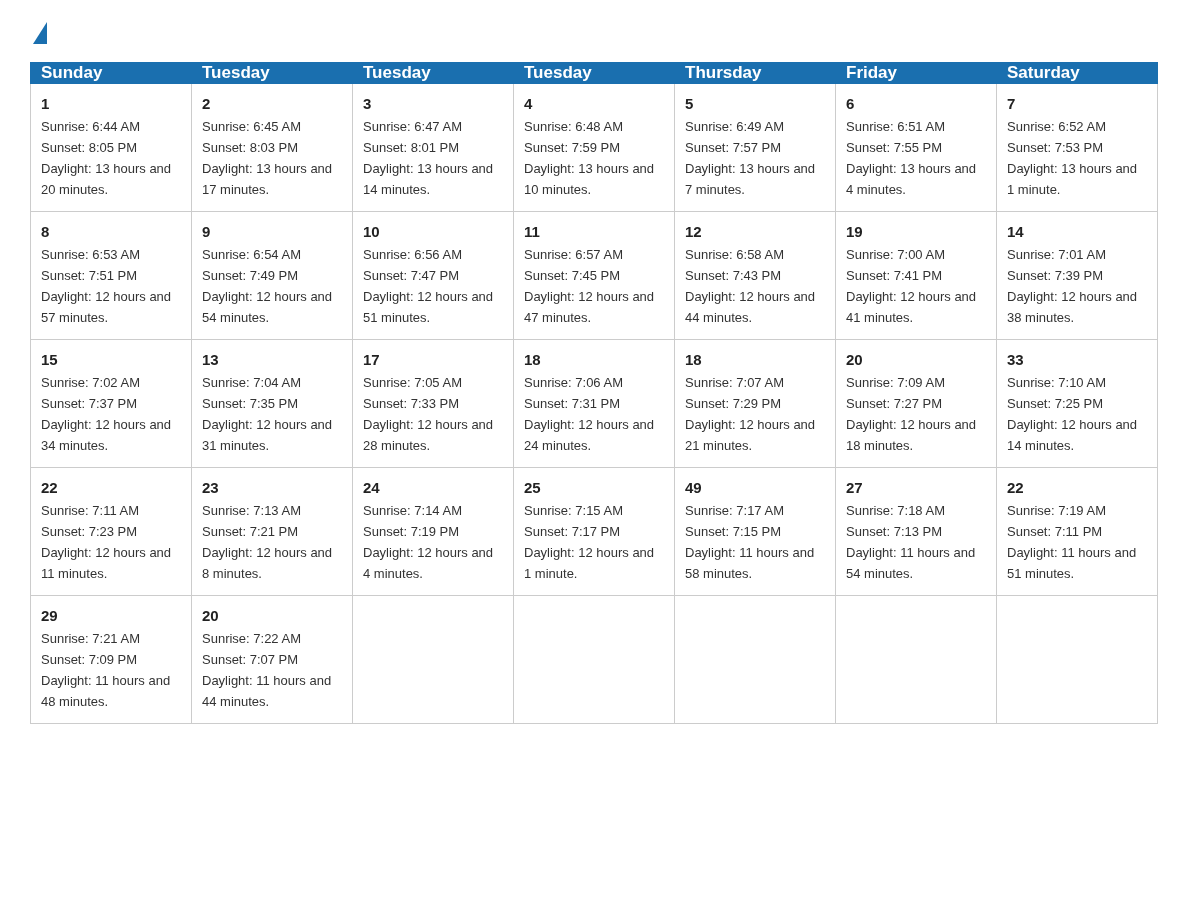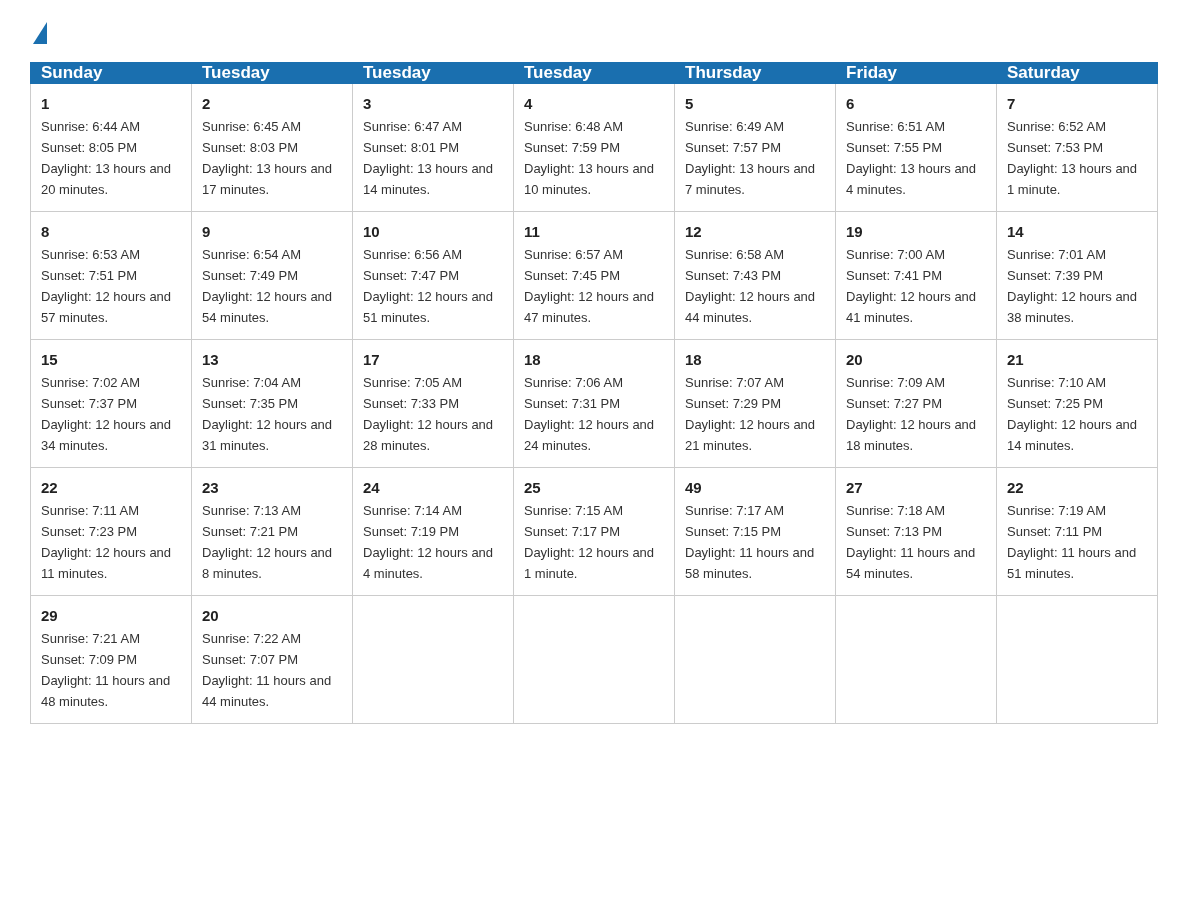--- a/index.html
+++ b/index.html
@@ -151,21 +151,21 @@
           <td><span class="day-num">19</span><span class="day-info">Sunrise: 7:00 AM<br>Sunset: 7:41 PM<br>Daylight: 12 hours and 41 minutes.</span></td>
           <td><span class="day-num">14</span><span class="day-info">Sunrise: 7:01 AM<br>Sunset: 7:39 PM<br>Daylight: 12 hours and 38 minutes.</span></td>
         </tr>
         <tr>
           <td><span class="day-num">15</span><span class="day-info">Sunrise: 7:02 AM<br>Sunset: 7:37 PM<br>Daylight: 12 hours and 34 minutes.</span></td>
           <td><span class="day-num">13</span><span class="day-info">Sunrise: 7:04 AM<br>Sunset: 7:35 PM<br>Daylight: 12 hours and 31 minutes.</span></td>
           <td><span class="day-num">17</span><span class="day-info">Sunrise: 7:05 AM<br>Sunset: 7:33 PM<br>Daylight: 12 hours and 28 minutes.</span></td>
           <td><span class="day-num">18</span><span class="day-info">Sunrise: 7:06 AM<br>Sunset: 7:31 PM<br>Daylight: 12 hours and 24 minutes.</span></td>
           <td><span class="day-num">18</span><span class="day-info">Sunrise: 7:07 AM<br>Sunset: 7:29 PM<br>Daylight: 12 hours and 21 minutes.</span></td>
           <td><span class="day-num">20</span><span class="day-info">Sunrise: 7:09 AM<br>Sunset: 7:27 PM<br>Daylight: 12 hours and 18 minutes.</span></td>
-          <td><span class="day-num">21</span><span class="day-info">Sunrise: 7:10 AM<br>Sunset: 7:25 PM<br>Daylight: 12 hours and 14 minutes.</span></td>
+          <td><span class="day-num">33</span><span class="day-info">Sunrise: 7:10 AM<br>Sunset: 7:25 PM<br>Daylight: 12 hours and 14 minutes.</span></td>
         </tr>
         <tr>
           <td><span class="day-num">22</span><span class="day-info">Sunrise: 7:11 AM<br>Sunset: 7:23 PM<br>Daylight: 12 hours and 11 minutes.</span></td>
           <td><span class="day-num">23</span><span class="day-info">Sunrise: 7:13 AM<br>Sunset: 7:21 PM<br>Daylight: 12 hours and 8 minutes.</span></td>
           <td><span class="day-num">24</span><span class="day-info">Sunrise: 7:14 AM<br>Sunset: 7:19 PM<br>Daylight: 12 hours and 4 minutes.</span></td>
           <td><span class="day-num">25</span><span class="day-info">Sunrise: 7:15 AM<br>Sunset: 7:17 PM<br>Daylight: 12 hours and 1 minute.</span></td>
           <td><span class="day-num">49</span><span class="day-info">Sunrise: 7:17 AM<br>Sunset: 7:15 PM<br>Daylight: 11 hours and 58 minutes.</span></td>
           <td><span class="day-num">27</span><span class="day-info">Sunrise: 7:18 AM<br>Sunset: 7:13 PM<br>Daylight: 11 hours and 54 minutes.</span></td>
           <td><span class="day-num">22</span><span class="day-info">Sunrise: 7:19 AM<br>Sunset: 7:11 PM<br>Daylight: 11 hours and 51 minutes.</span></td>
         </tr>

